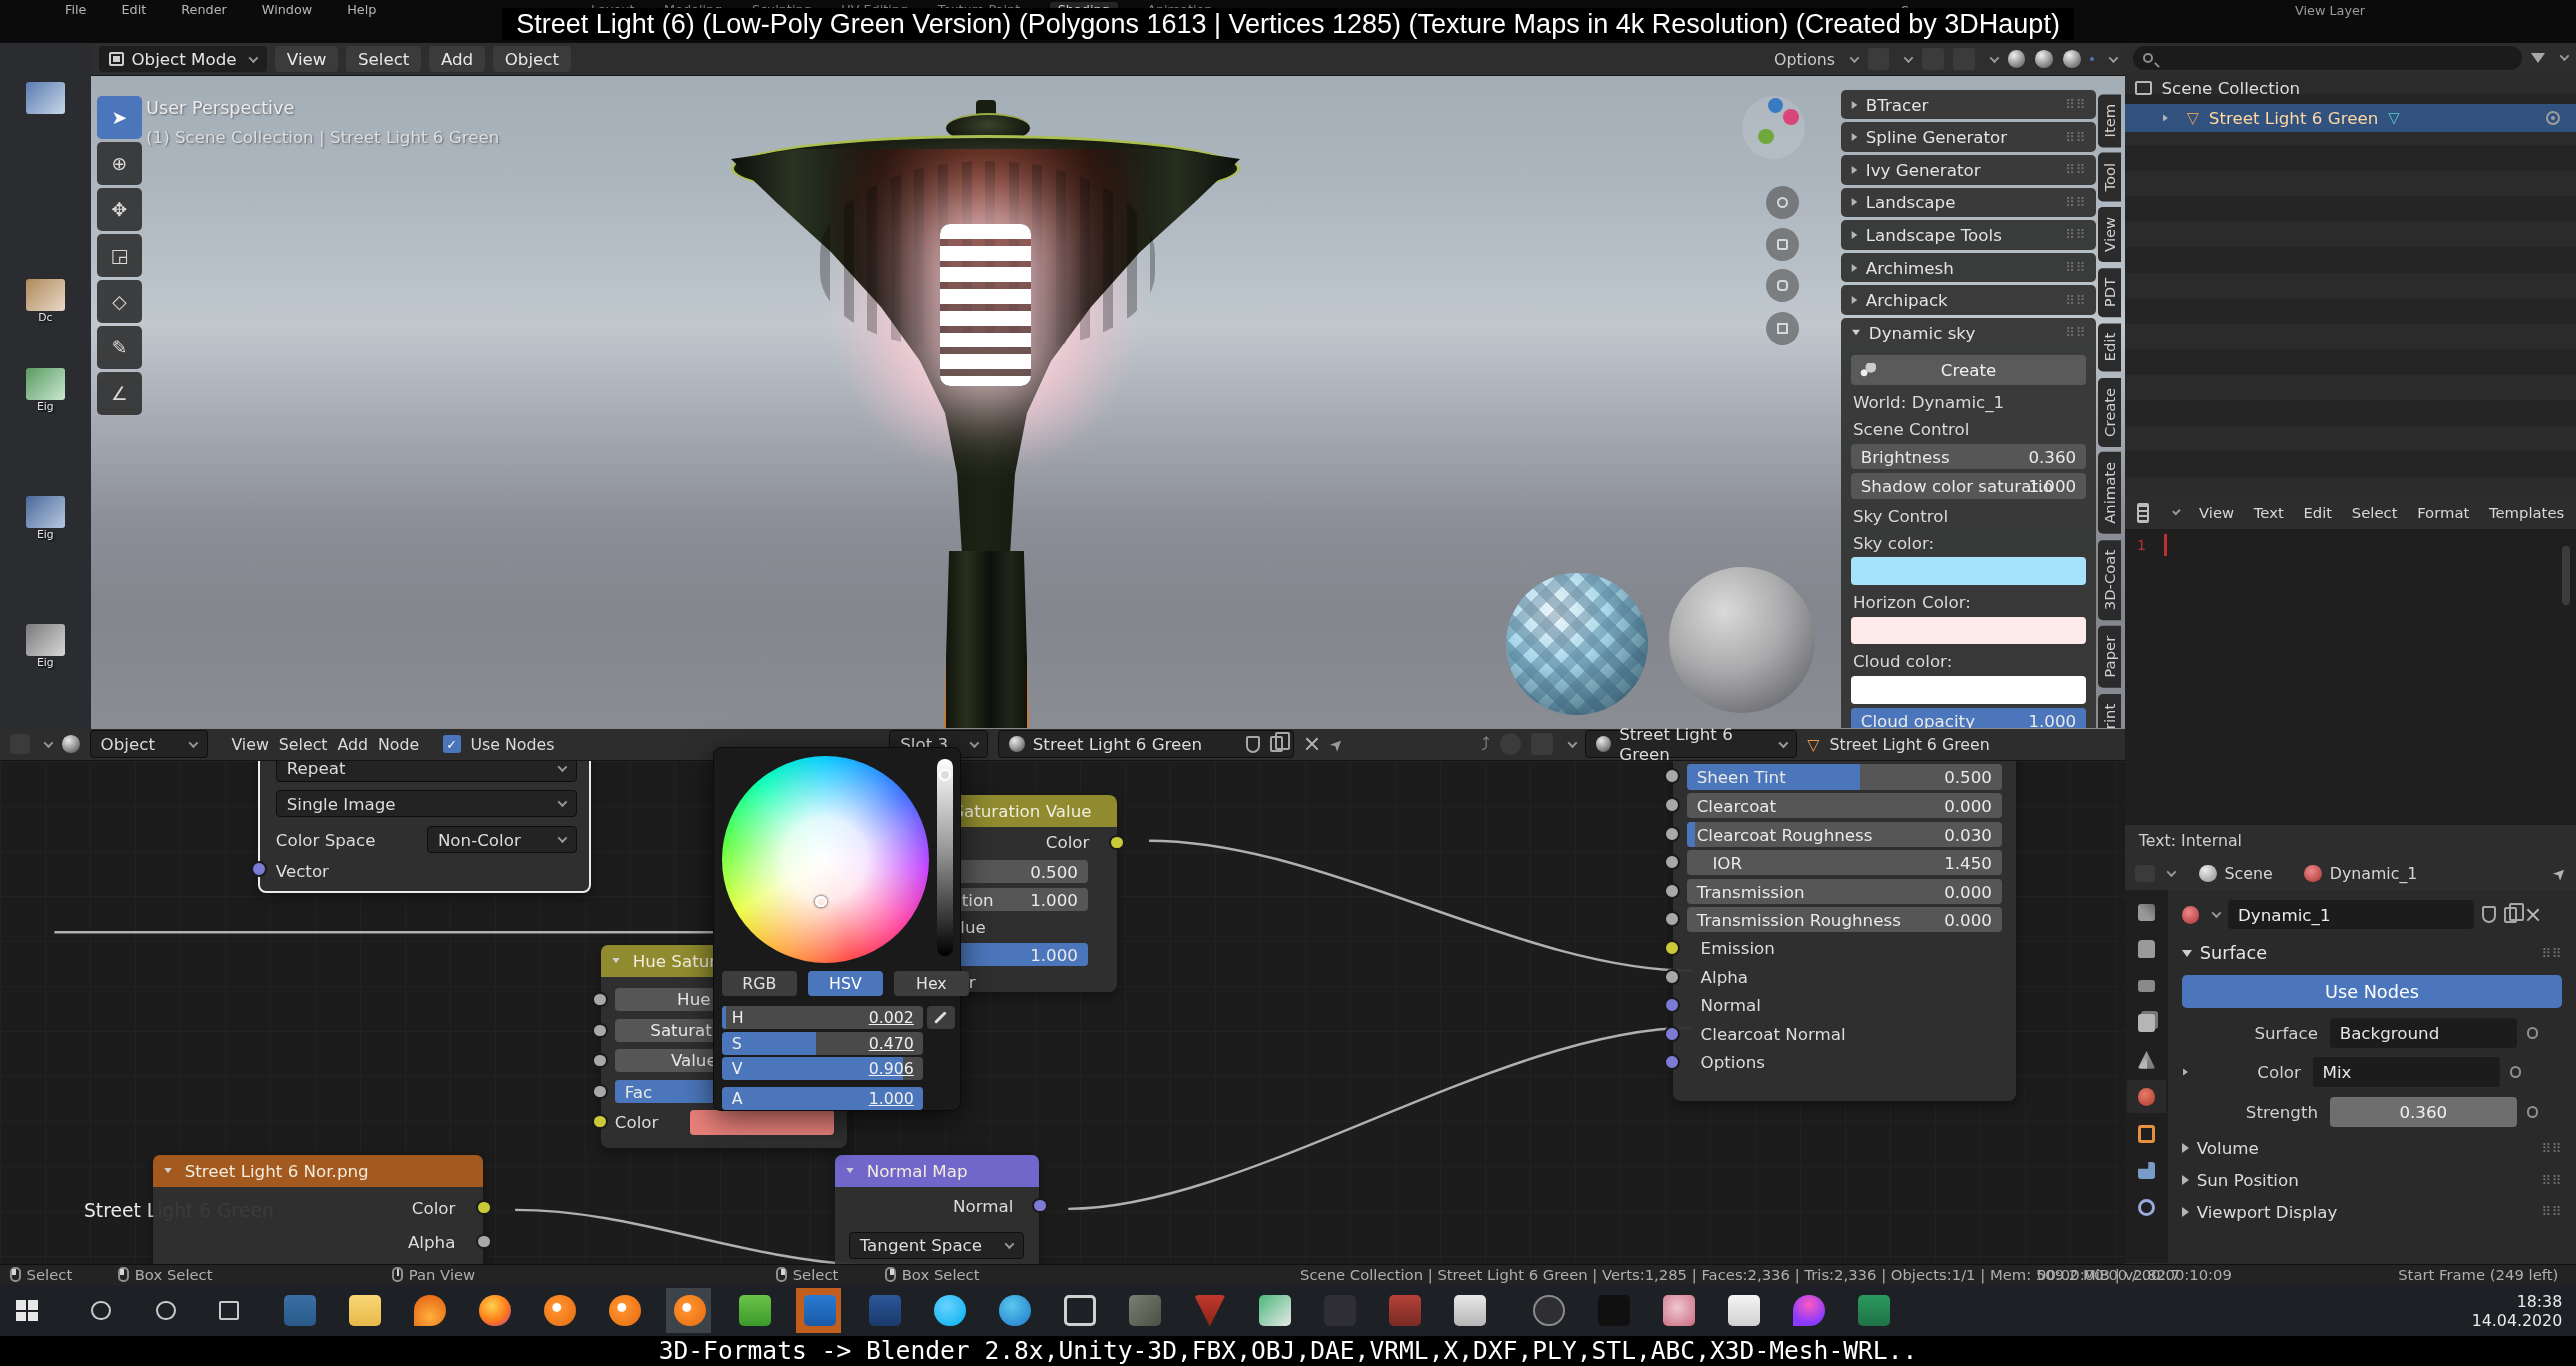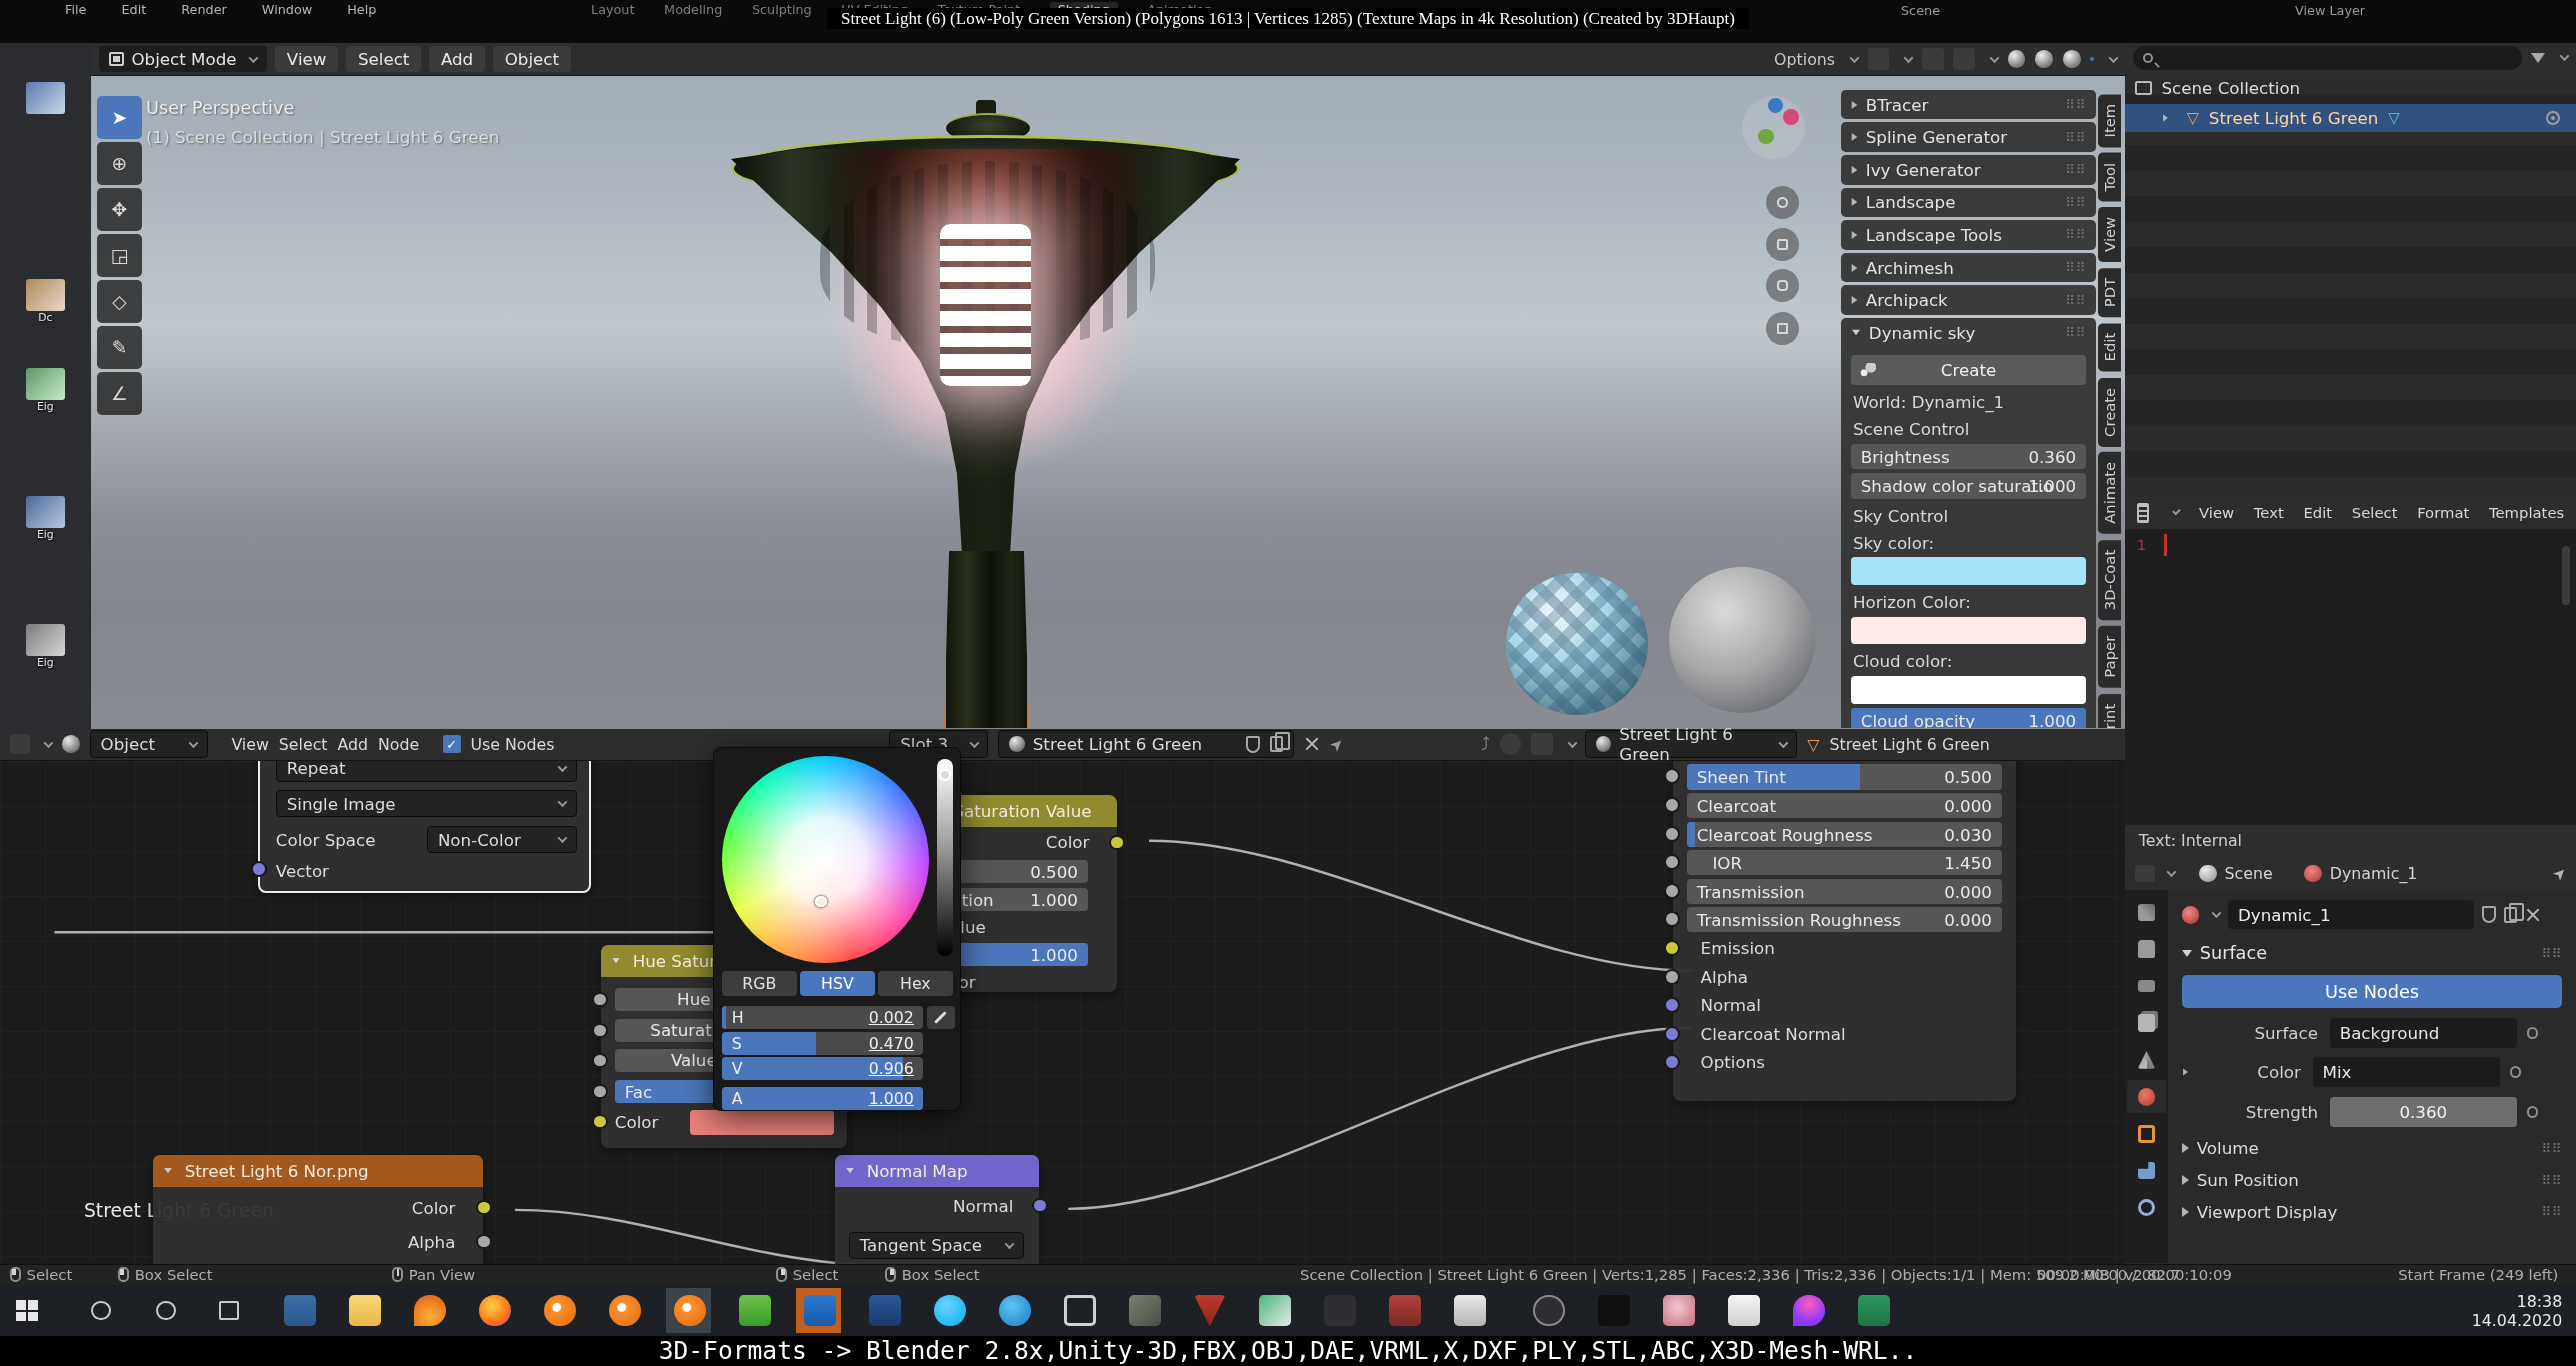--- a/index.html
+++ b/index.html
@@ -28,22 +28,22 @@
                display:flex; align-items:center; padding:0 9.9px; font-size:16.7px; color:#dcdcdc; }
   .selectbox .chev { margin-left:auto; }
 
   
   .top { left:0; top:0; width:2576px; height:43px; background:#0b0b0b; }
   .tb-menus { left:65px; top:2px; display:flex; gap:35px; font-size:12.8px; color:#b5b5b5; }
   .tb-tabs { left:591px; top:2px; display:flex; gap:29.6px; font-size:12.8px; color:#7d7d7d; }
   .tb-tabs .active { color:#cfcfcf; background:#242424; padding:0 7.9px; border-radius:3px; }
   .tb-right { top:3px; font-size:12.8px; color:#9a9a9a; }
   .main-title { left:0; top:8.9px; width:2576px; text-align:center; }
-  .main-title span { background:#000; color:#fff; font-family:Liberation Serif, serif;
-                     font-size:17px; padding:1px 13.8px; white-space:nowrap; }
+  .main-title span { background:#000; color:#fff; font-family:Liberation Sans, sans-serif;
+                     font-size:27px; padding:1px 13.8px; white-space:nowrap; }
 
   
   .desktop { left:0; top:43px; width:91px; height:686px; background:#2a2c30; }
   .dk-thumb { width:39px; height:31.5px; border-radius:3px; margin:0 auto; }
   .dk-item { position:absolute; left:7.9px; width:75px; text-align:center; font-size:10.8px; color:#e5e5e5;
              text-shadow:1px 1px 2px #000; }
 
   
   .viewport { left:91px; top:43px; width:2034px; height:686px; background:#87898f; }
   .vp-header { left:0; top:0; width:2034px; height:33px; background:#2e2e2e; border-bottom:1px solid #151515;
@@ -213,21 +213,21 @@
            background:conic-gradient(from 0deg, #00c8ff 0deg, #3a6cff 50deg, #c23cff 95deg, #ff3ca0 130deg,
                       #ff4444 165deg, #ffb03c 210deg, #e8ff3c 240deg, #54ff3c 280deg, #00ffb0 320deg, #00c8ff 360deg); }
   .wheel::after { content:""; position:absolute; inset:0; border-radius:50%;
            background:radial-gradient(circle, #fff 0%, rgba(255,255,255,.88) 28%, rgba(255,255,255,0) 72%); }
   .cross { position:absolute; left:101px; top:148px; width:11.8px; height:11.8px; border:2px solid #fff;
            border-radius:50%; z-index:2; box-shadow:0 0 3px #000; }
   .vslider { position:absolute; left:223px; top:11.8px; width:15.8px; height:197px; border-radius:7.9px;
              background:linear-gradient(180deg,#ffffff,#9a9a9a 45%,#000); }
   .vhandle { position:absolute; left:225px; top:21.7px; width:11.8px; height:11.8px; border:2px solid #fff;
              border-radius:50%; background:#ddd; }
-  .ptabs { position:absolute; left:7.9px; top:223px; display:flex; gap:3px; }
+  .ptabs { position:absolute; left:7.9px; top:223px; display:flex; gap:11px; }
   .ptab-b { width:75px; height:25.6px; background:#3d3d3d; border-radius:3.9px; display:flex; align-items:center;
             justify-content:center; font-size:15.8px; color:#e2e2e2; }
   .ptab-b.on { background:#4b76bb; color:#fff; }
   .pk-sl { position:absolute; left:7.9px; width:201px; height:23.6px; background:#4a4a4a; border-radius:3.9px;
            overflow:hidden; font-size:15.8px; color:#efefef; }
   .pk-sl .fill { position:absolute; left:0; top:0; bottom:0; background:#4b76bb; }
   .pk-sl .lab { position:absolute; left:9.9px; top:2px; } .pk-sl .val { position:absolute; right:9px; top:2px;text-decoration:underline; }
   .dropper-box { position:absolute; left:213px; top:258px; width:27.6px; height:23.6px; background:#3d3d3d;
                  border-radius:3.9px; }
   .dropper-box::after { content:""; position:absolute; left:11.8px; top:3.9px; width:3px; height:14.8px;

